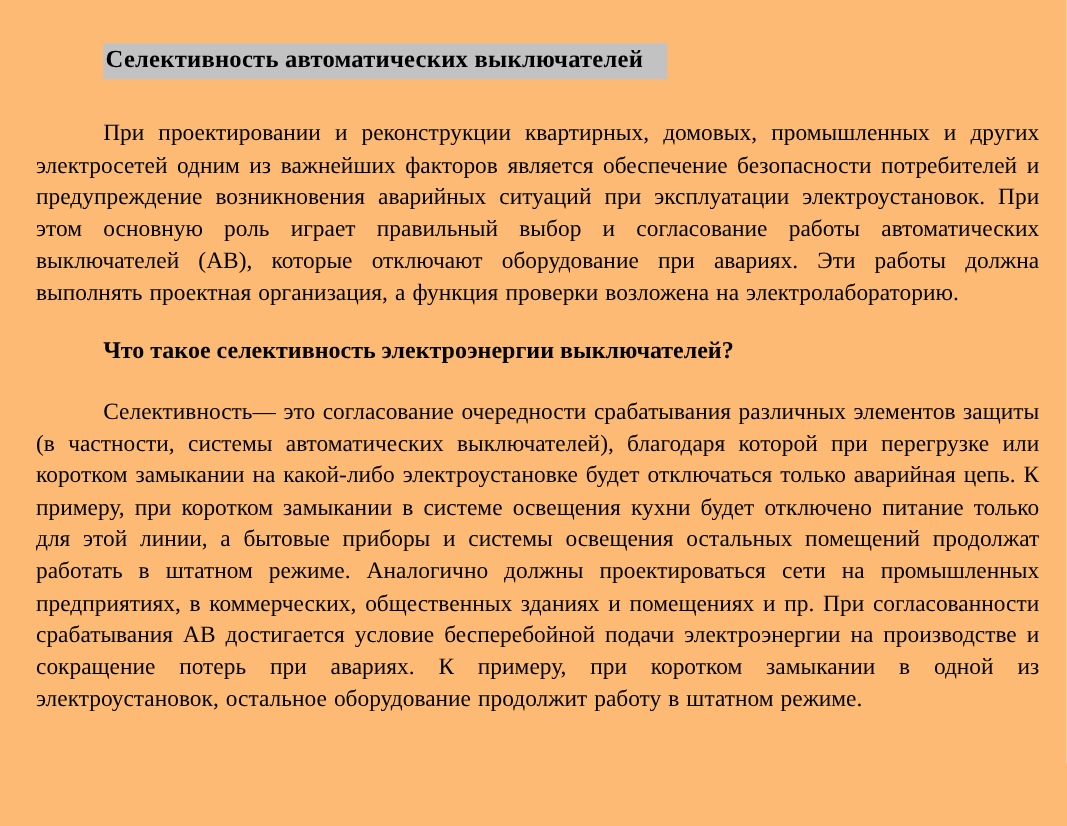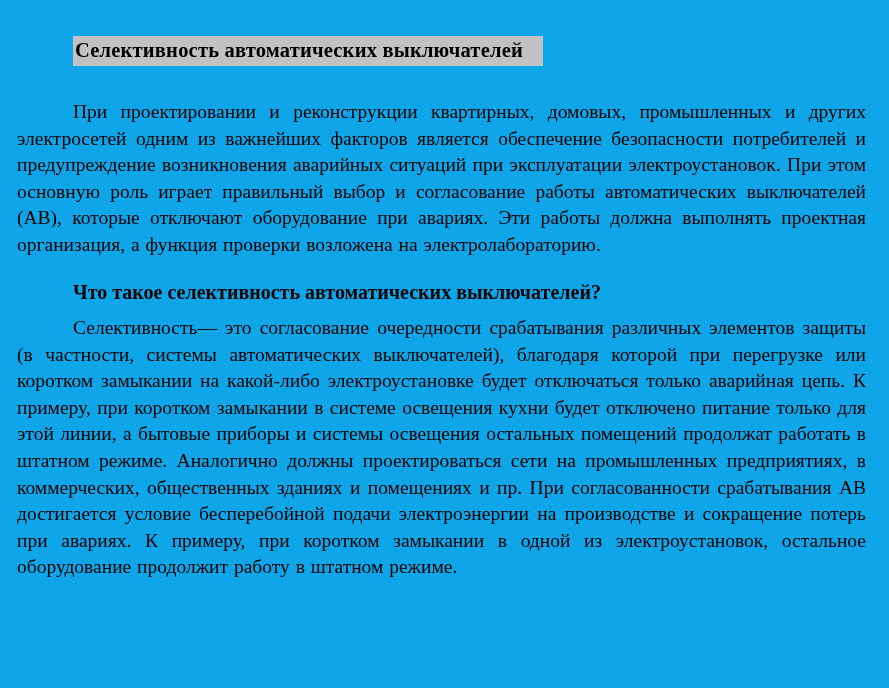--- a/index.html
+++ b/index.html
@@ -11,22 +11,22 @@
     width: 889px;
     height: 688px;
     overflow: hidden;
     font-family: "Liberation Serif", "DejaVu Serif", serif;
     color: #000000;
   }
   .page {
     box-sizing: border-box;
     width: 889px;
     height: 688px;
-    padding: 36px 23px 0 17px;
-    background: #0ea5e9;
+    padding: 36px 23px 0 30px;
+    background: #fdba74;
   }
   .title-row {
     margin: 0 0 0 56px;
   }
   .title-highlight {
     display: inline-block;
     background: #c2c2c2;
     font-weight: bold;
     font-size: 20.5px;
     line-height: 27px;
@@ -45,31 +45,31 @@
     margin-top: 33px;
     font-family: Liberation Serif, serif;
   }
   .subheading {
     margin: 21px 0 0 56px;
     font-weight: bold;
     font-size: 20px;
     line-height: 27px;
   }
   p.second-par {
-    margin-top: 9px;
+    margin-top: 25px;
   }
 </style>
 </head>
 <body>
 
 <div class="page">
 
   <div class="title-row">
     <span class="title-highlight">Селективность автоматических выключателей</span>
   </div>
 
   <p class="body-par first-par">При проектировании и реконструкции квартирных, домовых, промышленных и других электросетей одним из важнейших факторов является обеспечение безопасности потребителей и предупреждение возникновения аварийных ситуаций при эксплуатации электроустановок. При этом основную роль играет правильный выбор и согласование работы автоматических выключателей (АВ), которые отключают оборудование при авариях. Эти работы должна выполнять проектная организация, а функция проверки возложена на электролабораторию.</p>
 
-  <div class="subheading">Что такое селективность автоматических выключателей?</div>
+  <div class="subheading">Что такое селективность электроэнергии выключателей?</div>
 
   <p class="body-par second-par">Селективность— это согласование очередности срабатывания различных элементов защиты (в частности, системы автоматических выключателей), благодаря которой при перегрузке или коротком замыкании на какой-либо электроустановке будет отключаться только аварийная цепь. К примеру, при коротком замыкании в системе освещения кухни будет отключено питание только для этой линии, а бытовые приборы и системы освещения остальных помещений продолжат работать в штатном режиме. Аналогично должны проектироваться сети на промышленных предприятиях, в коммерческих, общественных зданиях и помещениях и пр. При согласованности срабатывания АВ достигается условие бесперебойной подачи электроэнергии на производстве и сокращение потерь при авариях. К примеру, при коротком замыкании в одной из электроустановок, остальное оборудование продолжит работу в штатном режиме.</p>
 
 </div>
 
 </body></html>

